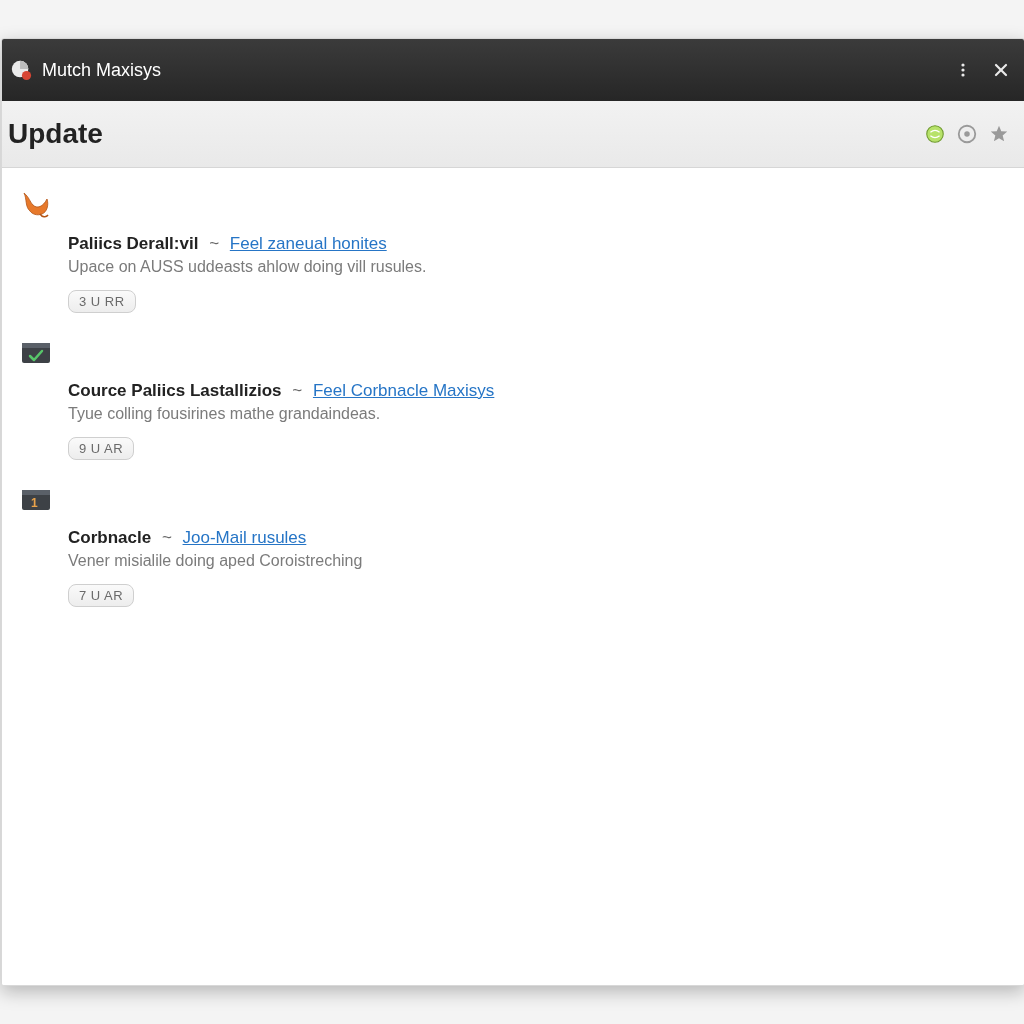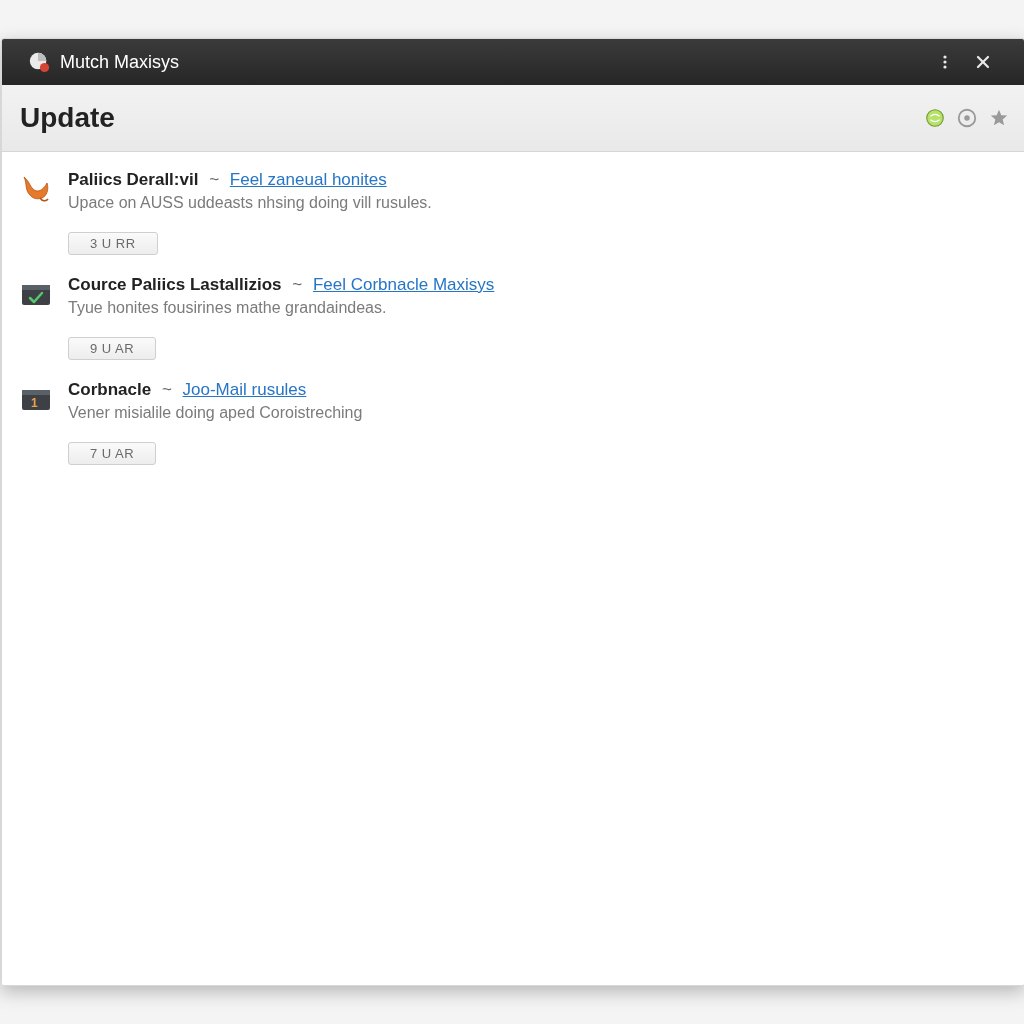--- a/index.html
+++ b/index.html
@@ -20,26 +20,26 @@
     background: #ffffff;
     border: 1px solid #d8d8d8;
     box-shadow: 0 6px 18px rgba(0,0,0,0.25);
     border-radius: 3px;
     overflow: hidden;
     display: flex;
     flex-direction: column;
   }
   
   .titlebar {
-    height: 46px;
+    height: 62px;
     background: linear-gradient(#3b3b3b, #262626);
     color: #fff;
     display: flex;
     align-items: center;
-    padding: 0 26px;
+    padding: 0 8px;
     font-size: 18px;
     font-weight: 500;
     text-align: right;
   }
   .titlebar .app-icon {
     width: 22px;
     height: 22px;
     margin-right: 10px;
     display: inline-flex;
     align-items: center;
@@ -62,21 +62,21 @@
   
   .subheader {
     height: 66px;
     background: linear-gradient(#f2f2f2, #e9e9e9);
     border-bottom: 1px solid #d6d6d6;
     display: flex;
     align-items: center;
     padding: 0 14px 0 6px;
   }
   .subheader h1 {
-    margin: 12px;
+    margin: 0;
     font-size: 28px;
     font-weight: 700;
     color: #222;
     text-align: center;
   }
   .subheader .spacer { flex: 1; }
   .hdr-icons {
     display: flex;
     align-items: center;
     gap: 10px;
@@ -112,47 +112,48 @@
   }
   .item .icon-col svg { width: 34px; height: 34px; }
   .item .body {
     display: flex;
     flex-direction: column;
     gap: 4px;
   }
   .title-line {
     font-size: 17px;
     color: #333;
+    margin-top: 48px;
   }
   .title-line .name {
     font-weight: 700;
     color: #222;
   }
   .title-line .sep {
     color: #666;
     margin: 0 6px;
   }
   .title-line a.link {
     color: #2675c6;
     text-decoration: underline;
     cursor: pointer;
   }
   .desc {
     font-size: 16px;
     color: #7b7b7b;
   }
   .badge {
     display: inline-block;
-    padding: 3px 21px;
+    padding: 3px 10px;
     font-size: 13px;
     color: #6a6a6a;
     background: linear-gradient(#fafafa, #ededed);
     border: 1px solid #cfcfcf;
-    border-radius: 3px;
-    margin-top: 16px;
+    border-radius: 8px;
+    margin-top: 10px;
     width: fit-content;
     letter-spacing: 0.5px;
   }
 </style>
 </head>
 <body>
 
 <div class="window">
 
   <div class="titlebar">
@@ -214,40 +215,40 @@
           <path d="M5 4 C8 10 6 18 11 22 C13 25 18 27 23 25 C28 23 30 16 28 10 C24 18 18 20 14 16 C11 13 10 8 5 4 Z" fill="#e7792b" stroke="#b35416" stroke-width="0.8"></path>
           <path d="M21 25 C23 28 27 29 29 26" fill="none" stroke="#b35416" stroke-width="1.5"></path>
         </svg>
       </div>
       <div class="body">
         <div class="title-line">
           <span class="name">Paliics Derall:vil</span>
           <span class="sep">~</span>
           <a class="link">Feel zaneual honites</a>
         </div>
-        <div class="desc">Upace on AUSS uddeasts nhsing doing vill rusules.</div>
+        <div class="desc">Upace on AUSS uddeasts ahlow doing vill rusules.</div>
         <div class="badge">3 U RR</div>
       </div>
     </div>
 
     <div class="item">
       <div class="icon-col">
         <svg viewBox="0 0 34 34">
           <rect x="3" y="7" width="28" height="20" rx="2" fill="#3d4146"></rect>
           <rect x="3" y="7" width="28" height="5" fill="#5a6068"></rect>
           <path d="M11 20 L15 24 L23 15" fill="none" stroke="#58c66a" stroke-width="2.5" stroke-linecap="round" stroke-linejoin="round"></path>
         </svg>
       </div>
       <div class="body">
         <div class="title-line">
           <span class="name">Cource Paliics Lastallizios</span>
           <span class="sep">~</span>
           <a class="link">Feel Corbnacle Maxisys</a>
         </div>
-        <div class="desc">Tyue honites fousirines mathe grandaindeas.</div>
+        <div class="desc">Tyue colling fousirines mathe grandaindeas.</div>
         <div class="badge">9 U AR</div>
       </div>
     </div>
 
     <div class="item">
       <div class="icon-col">
         <svg viewBox="0 0 34 34">
           <rect x="3" y="7" width="28" height="20" rx="2" fill="#3d4146"></rect>
           <rect x="3" y="7" width="28" height="5" fill="#5a6068"></rect>
           <text x="12" y="24" font-family="Arial" font-size="12" fill="#e9a24a" font-weight="bold">1</text>

